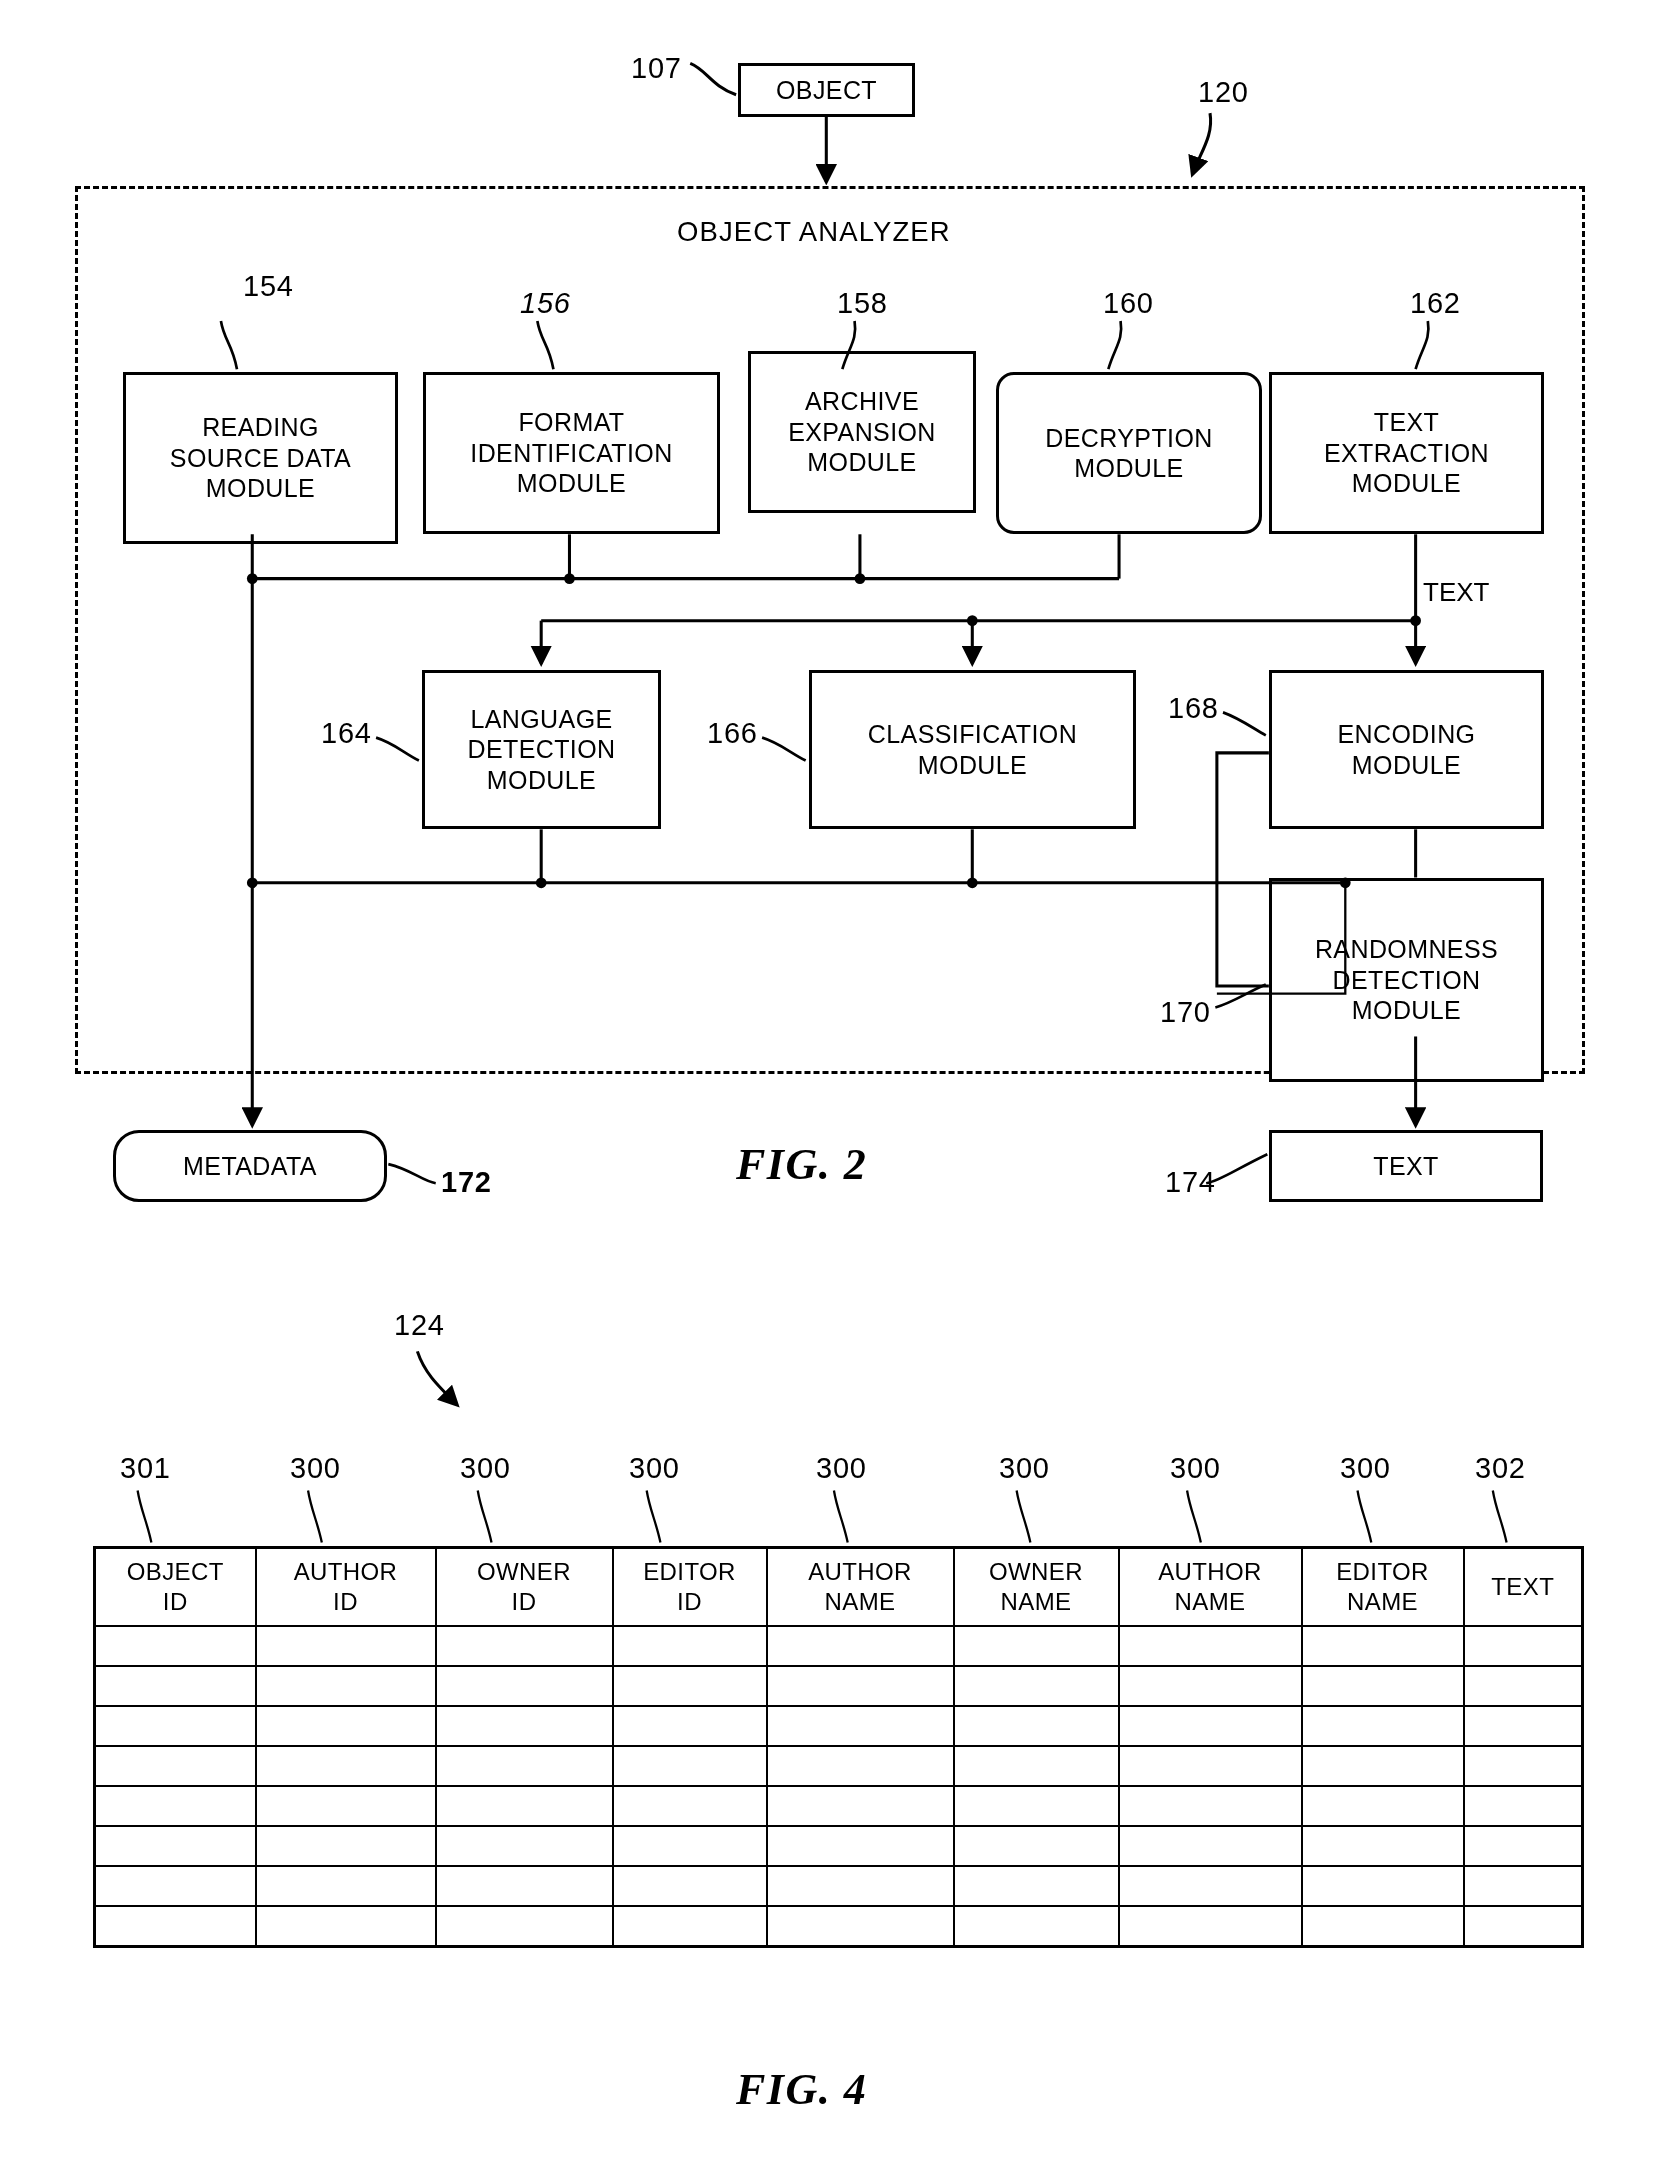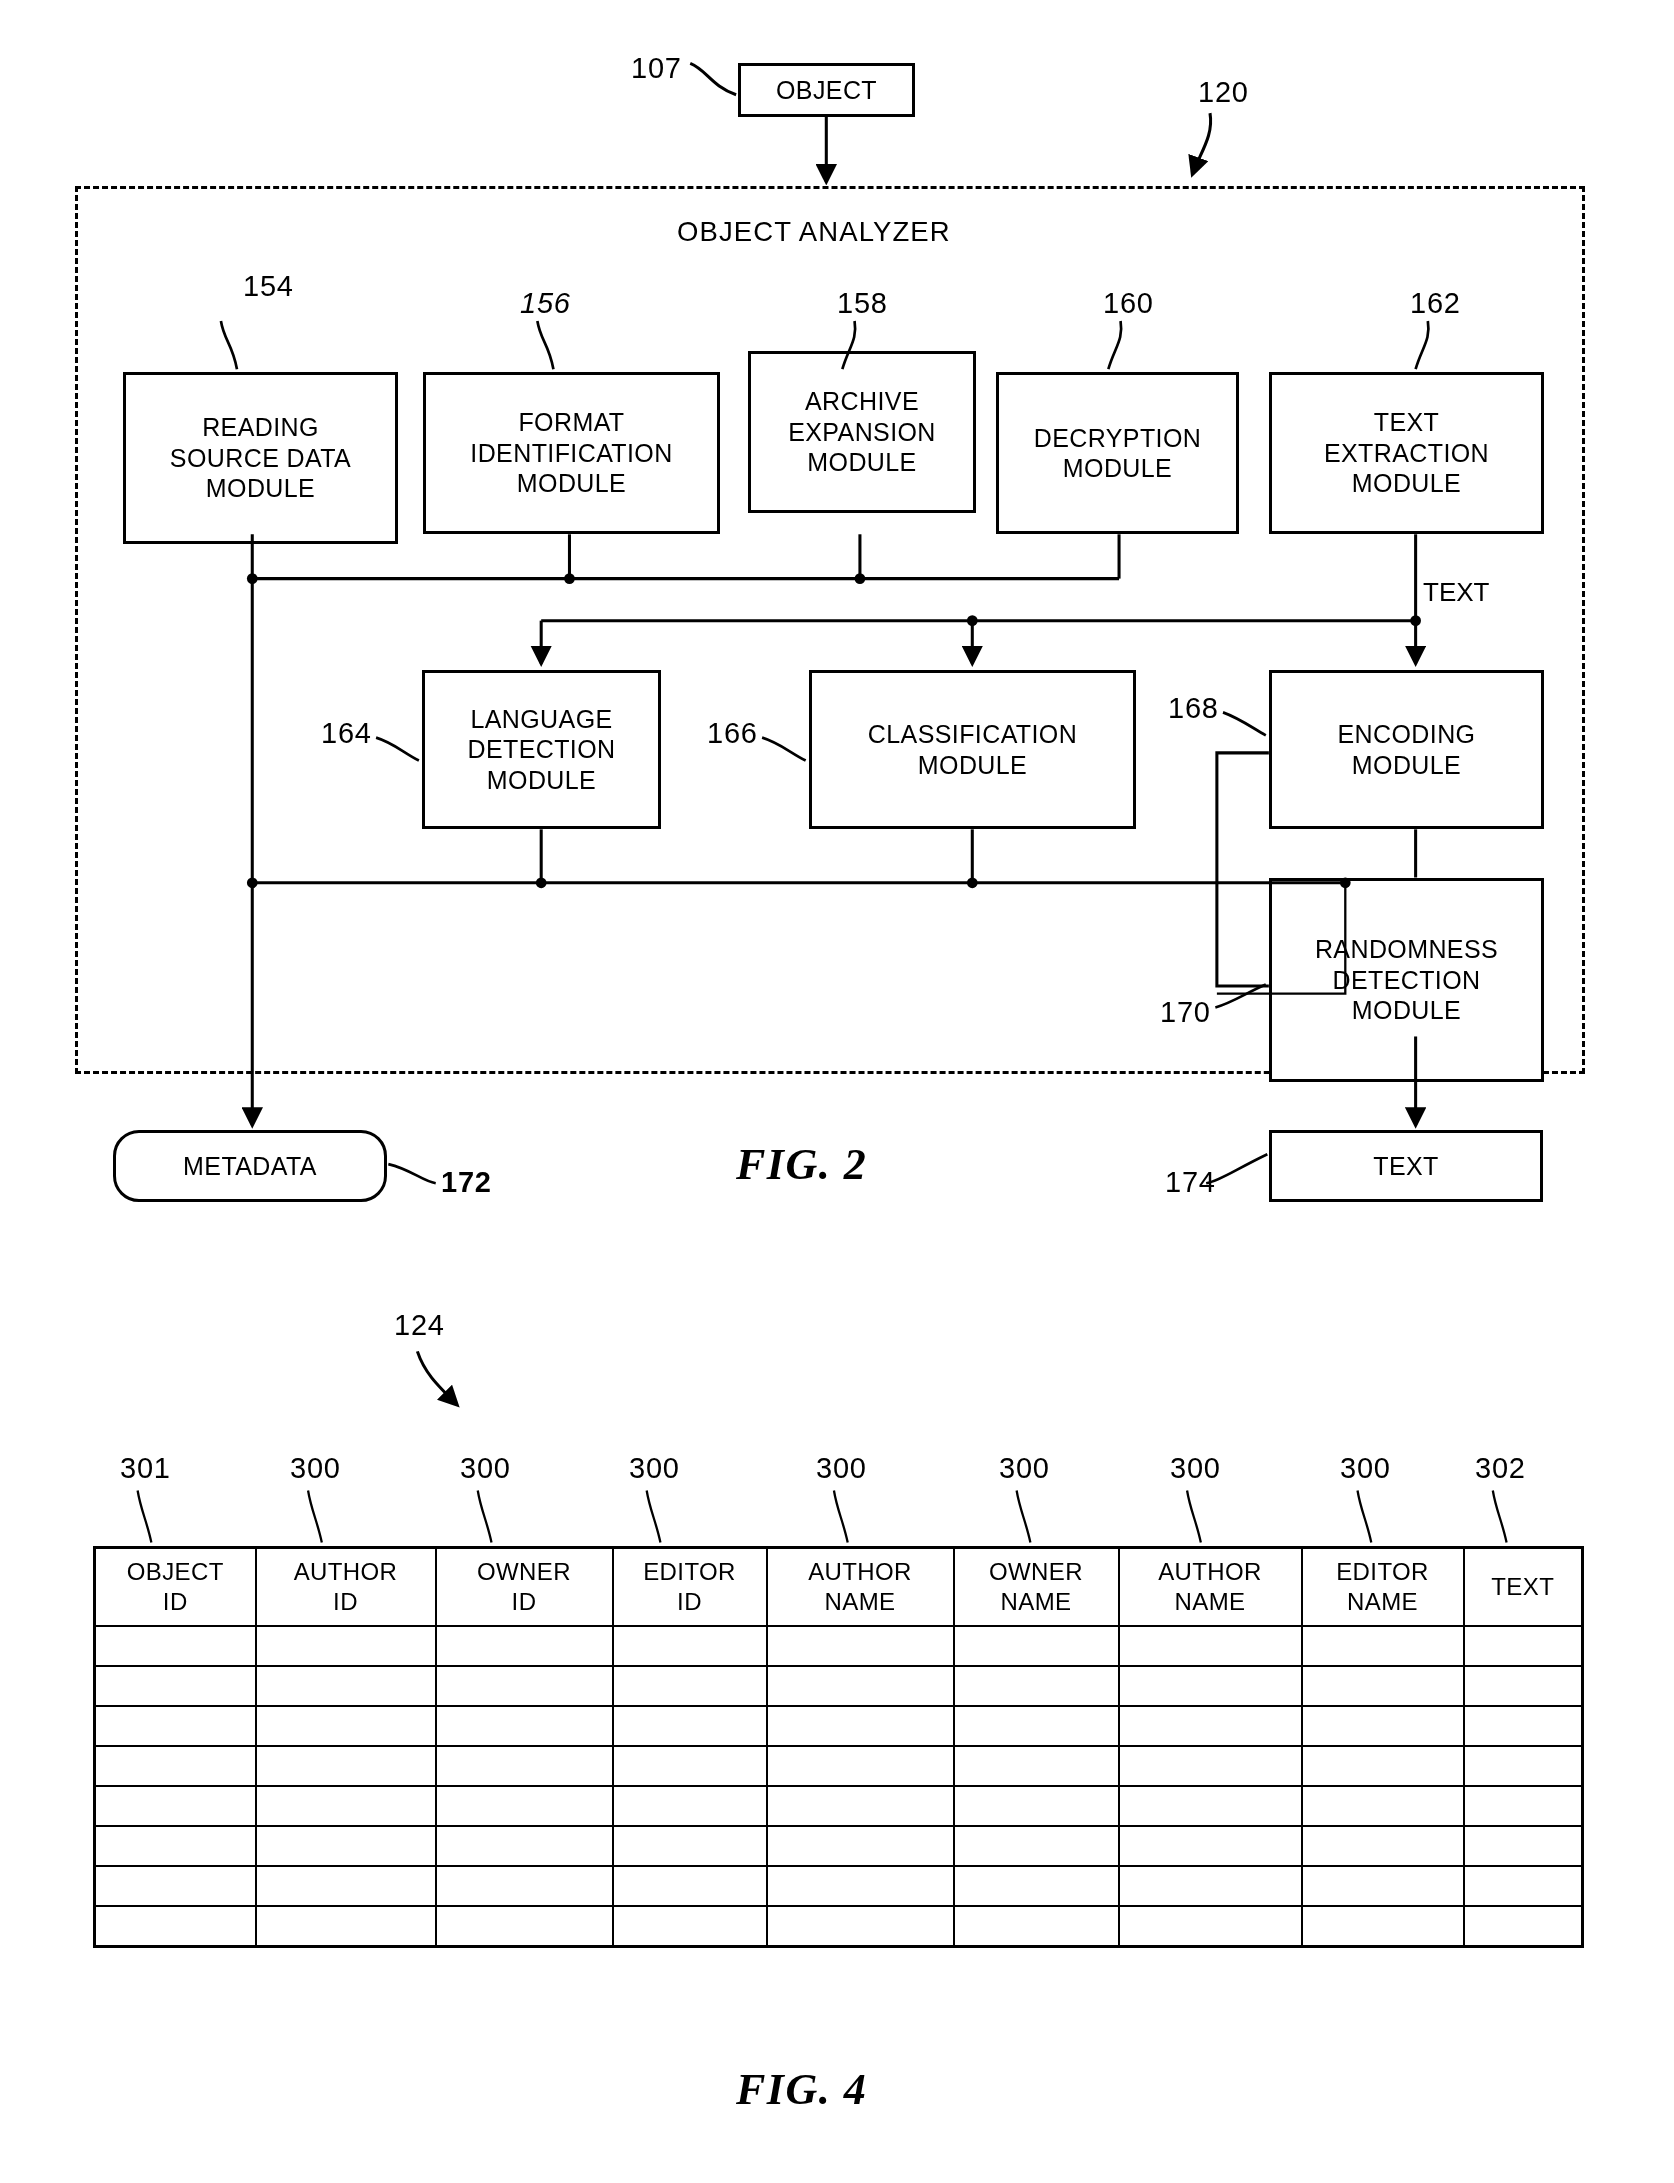--- a/index.html
+++ b/index.html
@@ -143,21 +143,21 @@
   </div>
 
   <div class="box" style="left:748px; top:351px; width:228px; height:162px;">
     <span>
       <span>ARCHIVE</span><br>
       <span>EXPANSION</span><br>
       <span>MODULE</span>
     </span>
   </div>
 
-  <div class="box" style="left:996px; top:372px; width:243px; height:162px;">
+  <div class="box" style="left:996px; top:372px; width:266px; height:162px;border-radius:18px;">
     <span>
       <span>DECRYPTION</span><br>
       <span>MODULE</span>
     </span>
   </div>
 
   <div class="box" style="left:1269px; top:372px; width:275px; height:162px;">
     <span>
       <span>TEXT</span><br>
       <span>EXTRACTION</span><br>

